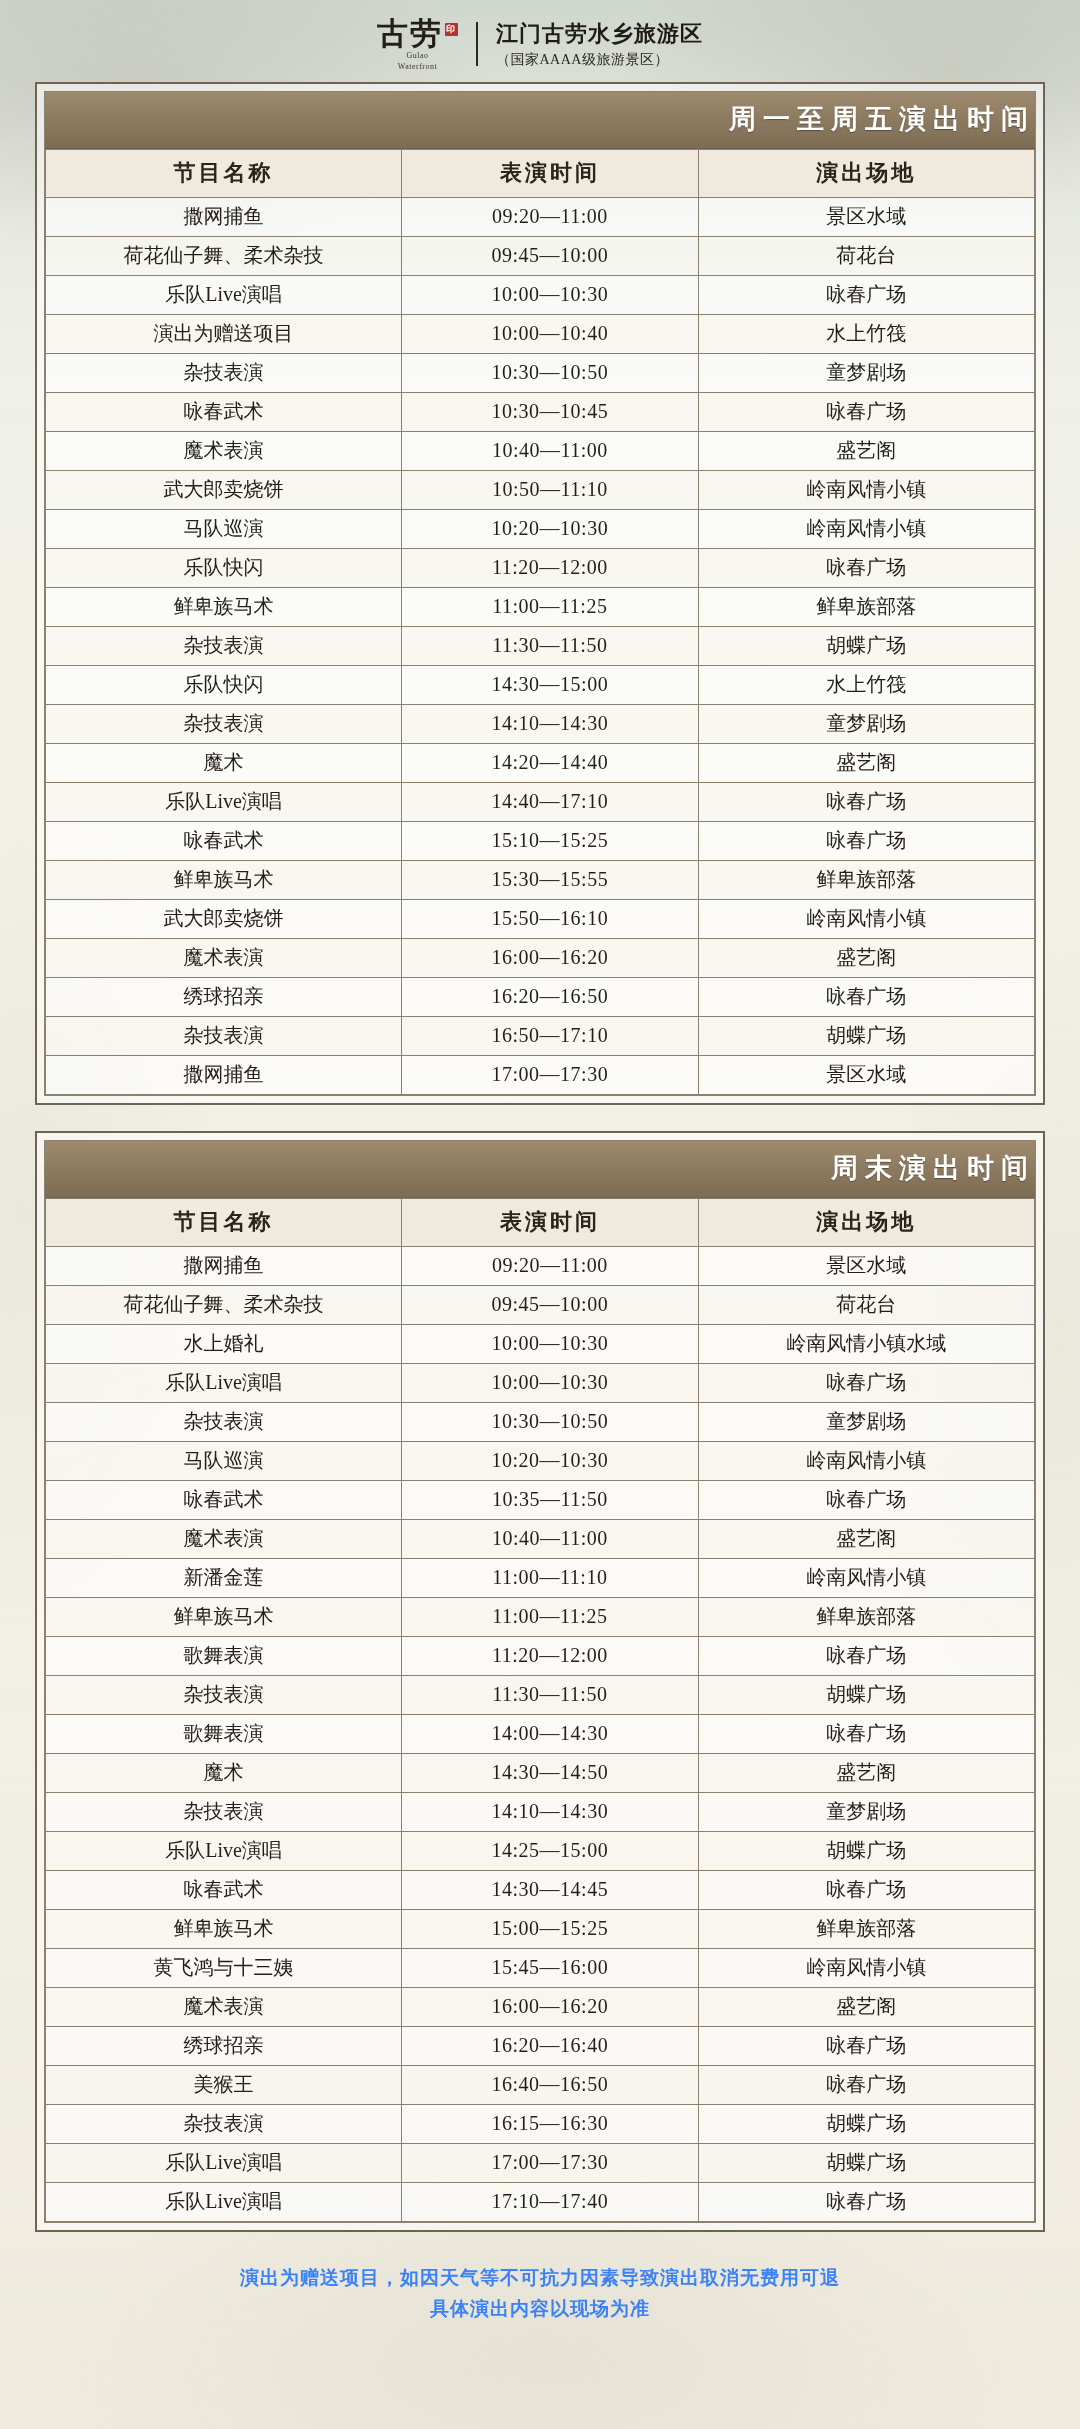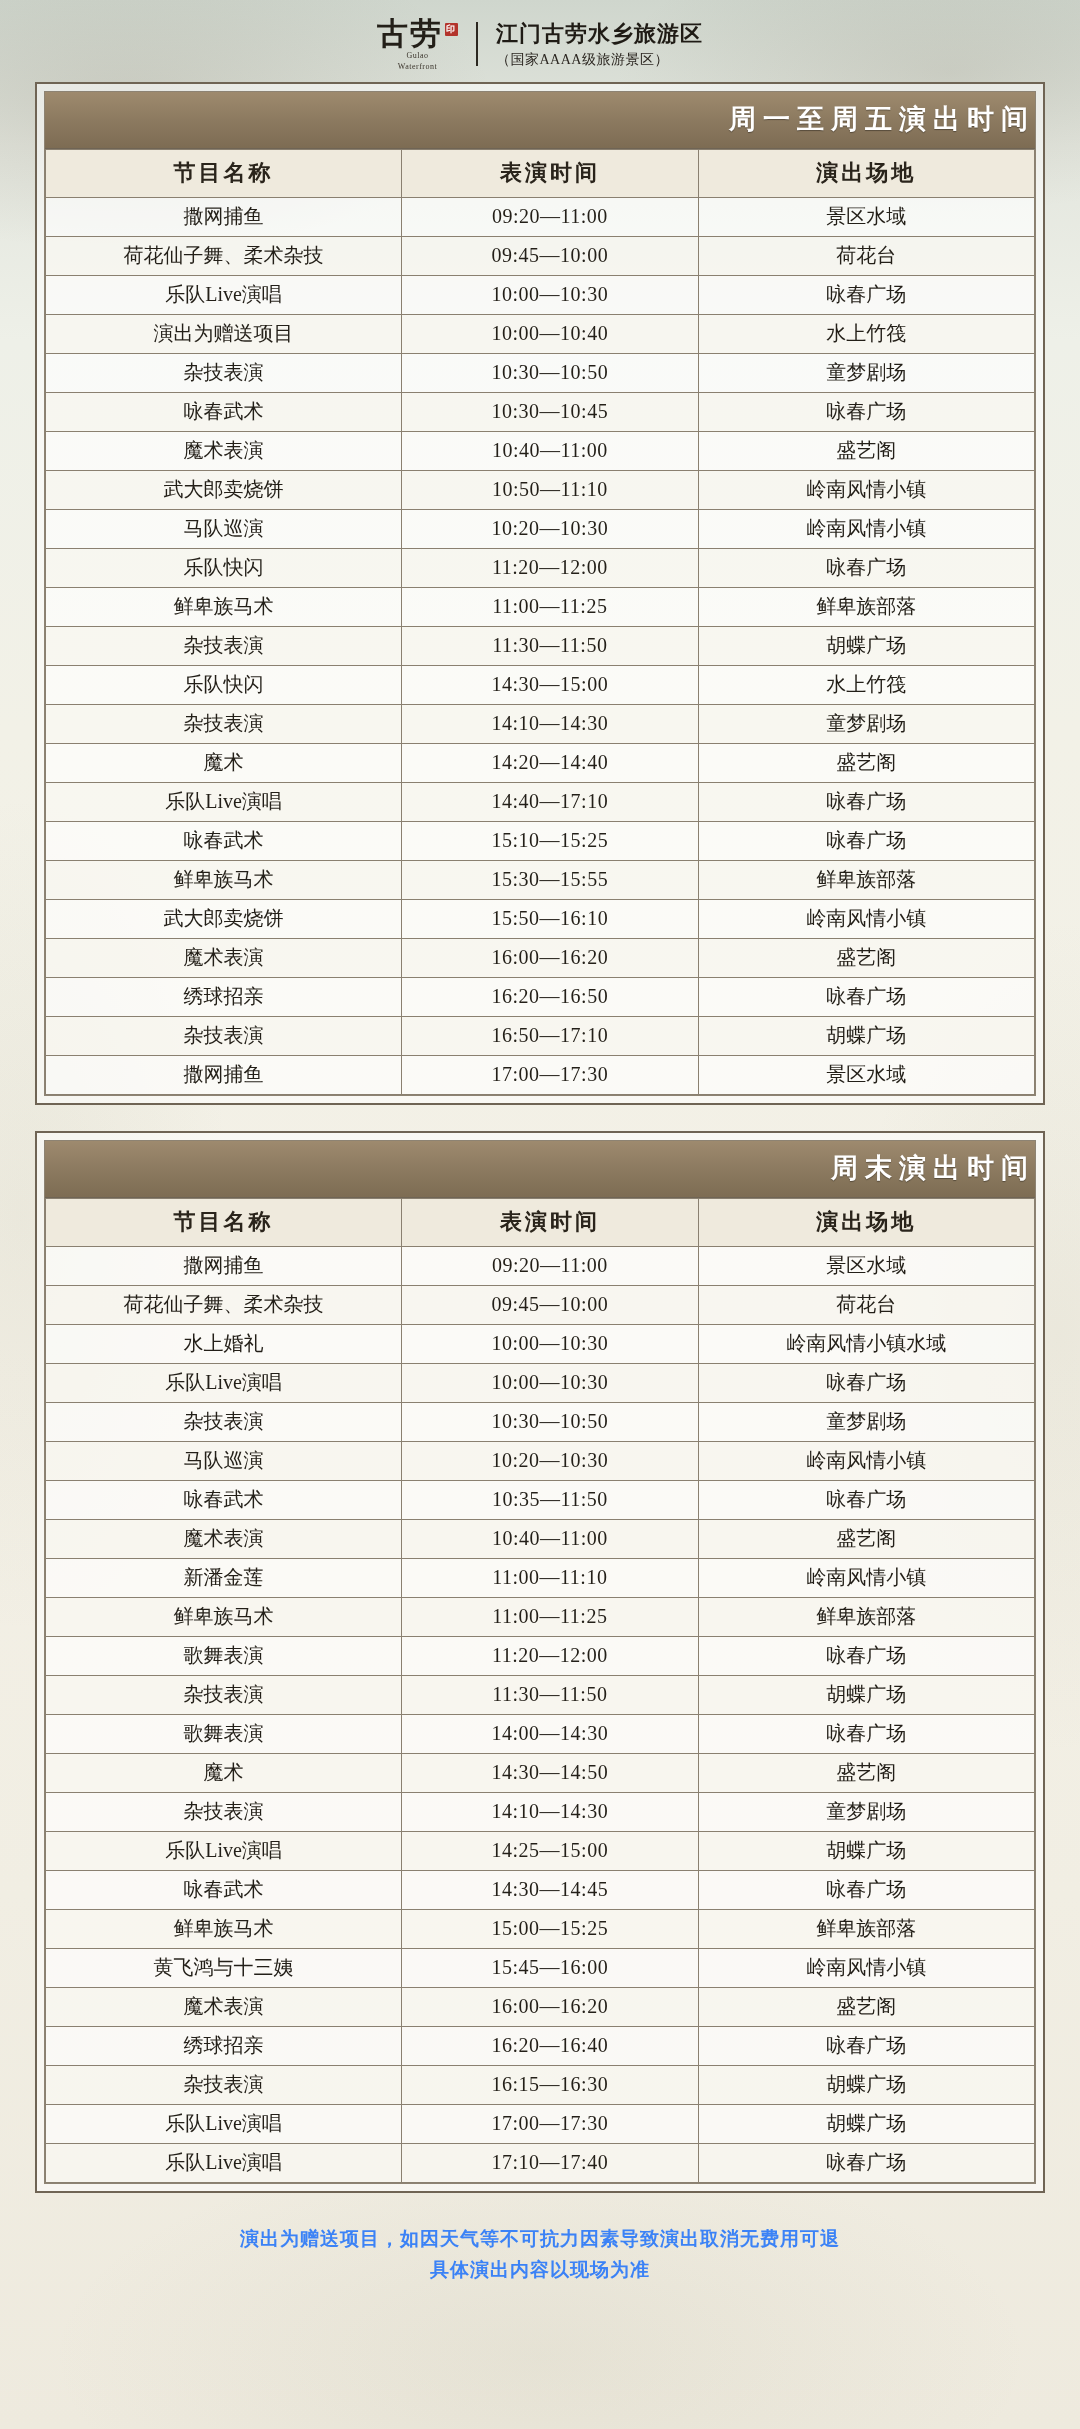--- a/index.html
+++ b/index.html
@@ -441,20 +441,25 @@
             <td>魔术表演</td>
             <td class="time">16:00—16:20</td>
             <td>盛艺阁</td>
           </tr>
           <tr>
             <td>绣球招亲</td>
             <td class="time">16:20—16:40</td>
             <td>咏春广场</td>
           </tr>
           <tr>
+            <td>美猴王</td>
+            <td class="time">16:40—16:50</td>
+            <td>咏春广场</td>
+          </tr>
+          <tr>
             <td>杂技表演</td>
             <td class="time">16:15—16:30</td>
             <td>胡蝶广场</td>
           </tr>
           <tr>
             <td>乐队Live演唱</td>
             <td class="time">17:00—17:30</td>
             <td>胡蝶广场</td>
           </tr>
           <tr>

